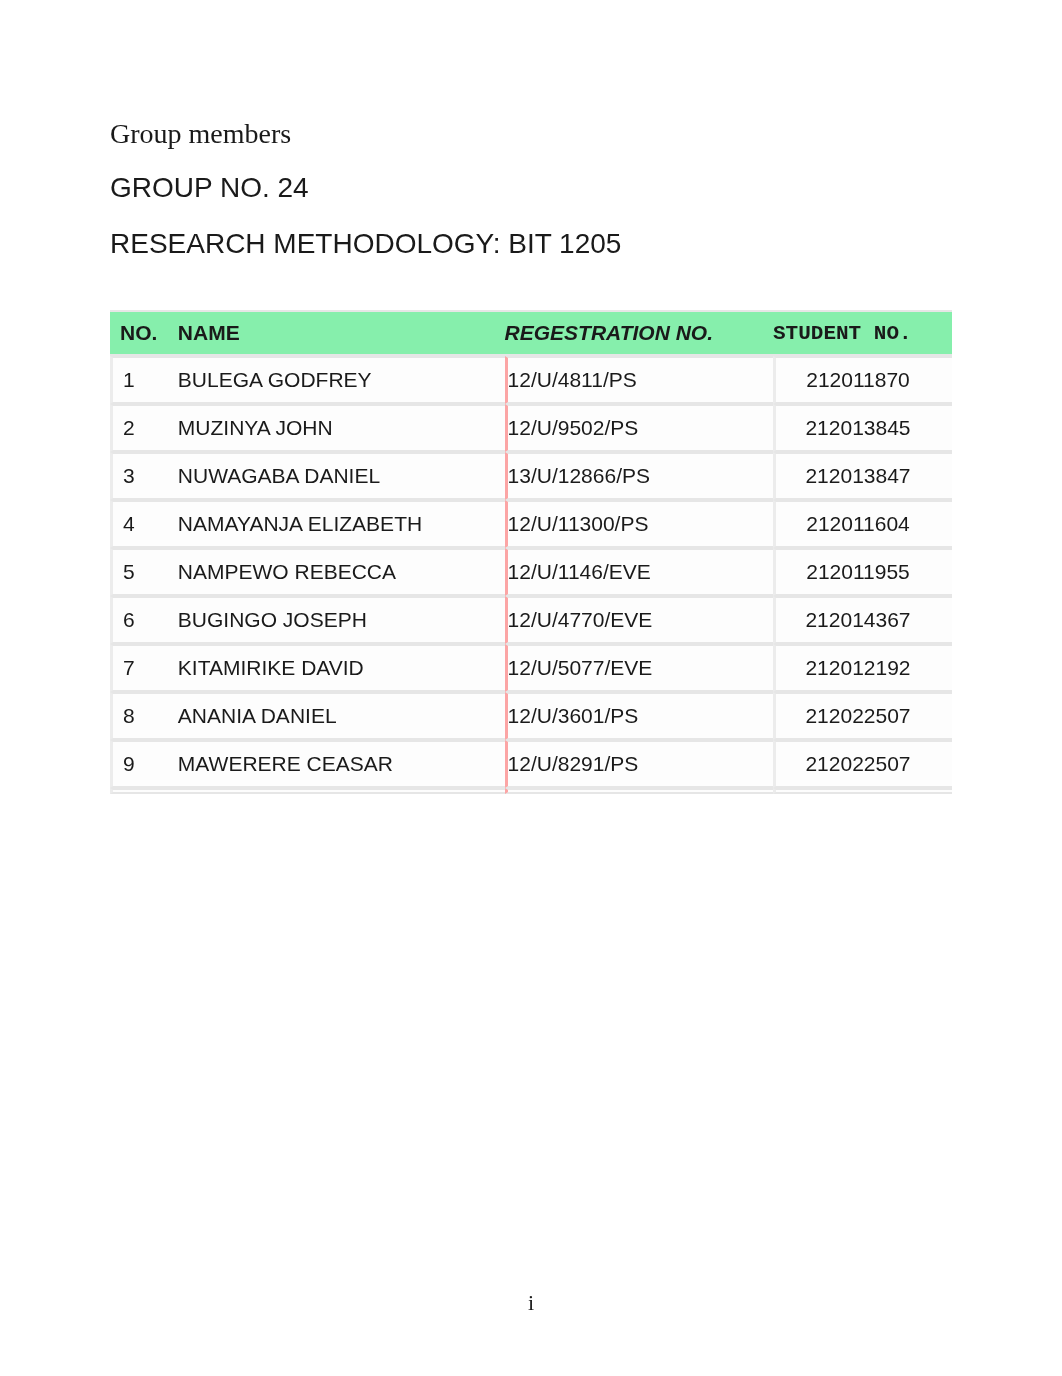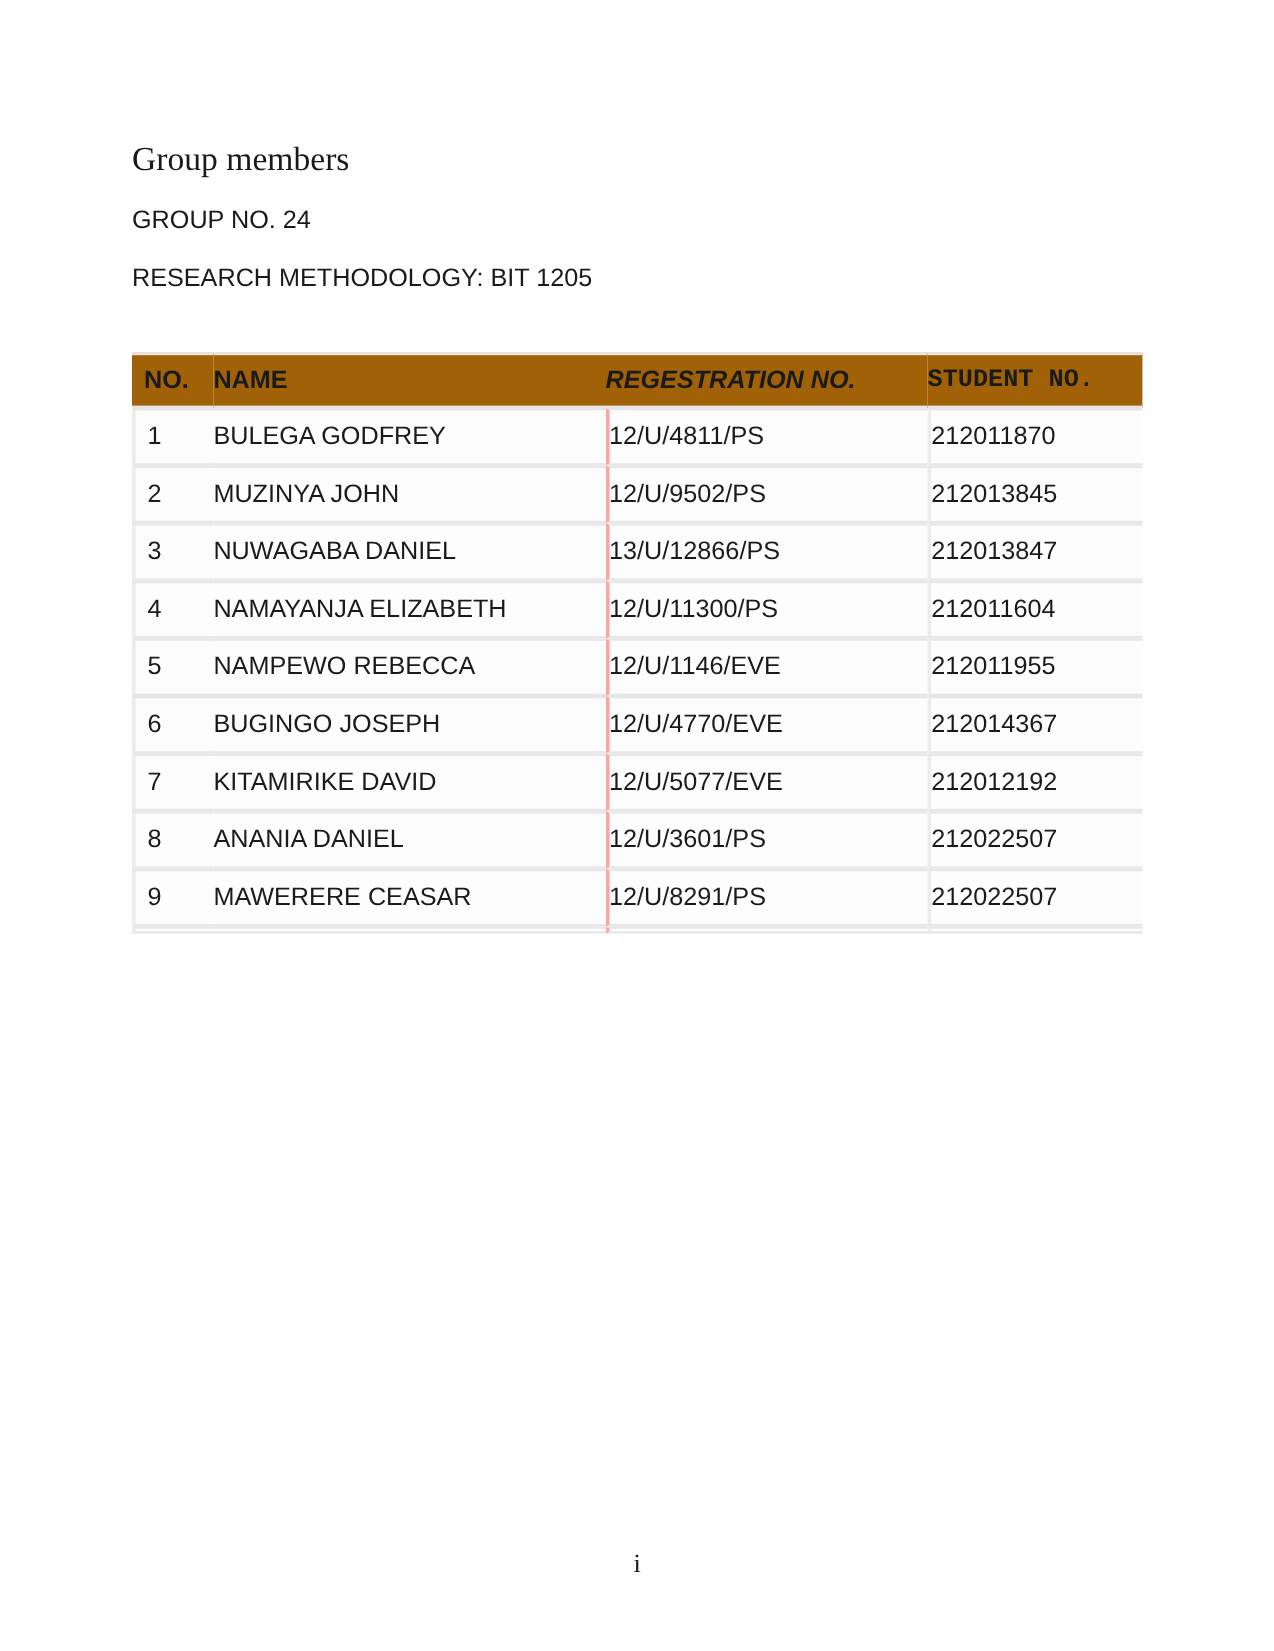--- a/index.html
+++ b/index.html
@@ -19,21 +19,21 @@
     }
     
     .heading-serif {
       font-family: "Times New Roman", Times, serif;
       font-size: 28px;
       font-weight: normal;
       margin-bottom: 22px;
     }
     
     .sub-line {
-      font-size: 21px;
+      font-size: 28px;
       font-weight: normal;
       margin-bottom: 24px;
     }
     
     .table-wrap {
       margin-top: 50px;
     }
     
     table {
       border-collapse: separate;
@@ -41,21 +41,21 @@
       width: 100%;
       font-size: 21px;
     }
     
     th {
       text-align: left;
       font-weight: bold;
       padding: 9px 12px 9px 0;
       border-top: 2px solid #e6e6e6;
       border-bottom: 2px solid #e6e6e6;
-      background: #a16207;
+      background: #86efac;
     }
     
     th.col-no {
       padding-left: 10px;
       width: 68px;
     }
     
     th.col-name {
       width: 330px;
     }
@@ -82,20 +82,21 @@
       padding-left: 10px;
       border-left: 3px solid #ececec;
     }
     
     td.col-reg {
       border-left: 3px solid #fca5a5;
     }
     
     td.col-stud {
       border-left: 3px solid #ececec;
+      text-align: center;
     }
     
     tr.last-spacer td {
       height: 6px;
       padding: 0;
     }
     
     .page-num {
       position: absolute;
       bottom: 60px;

